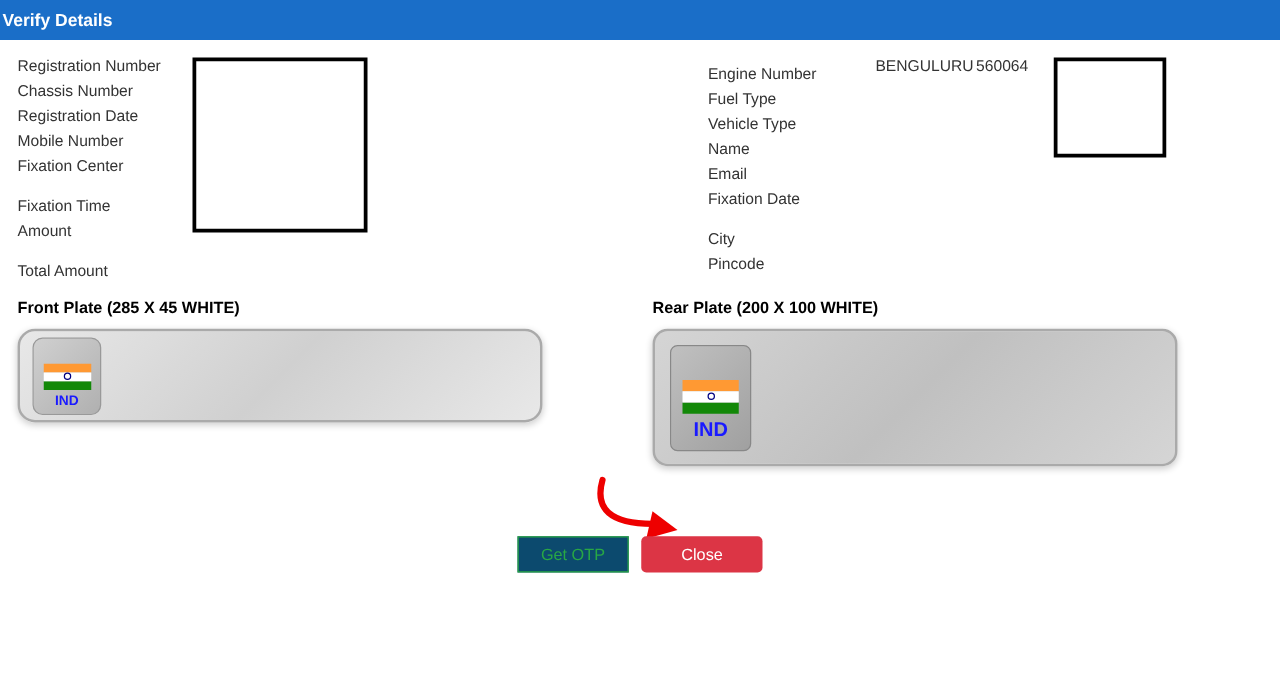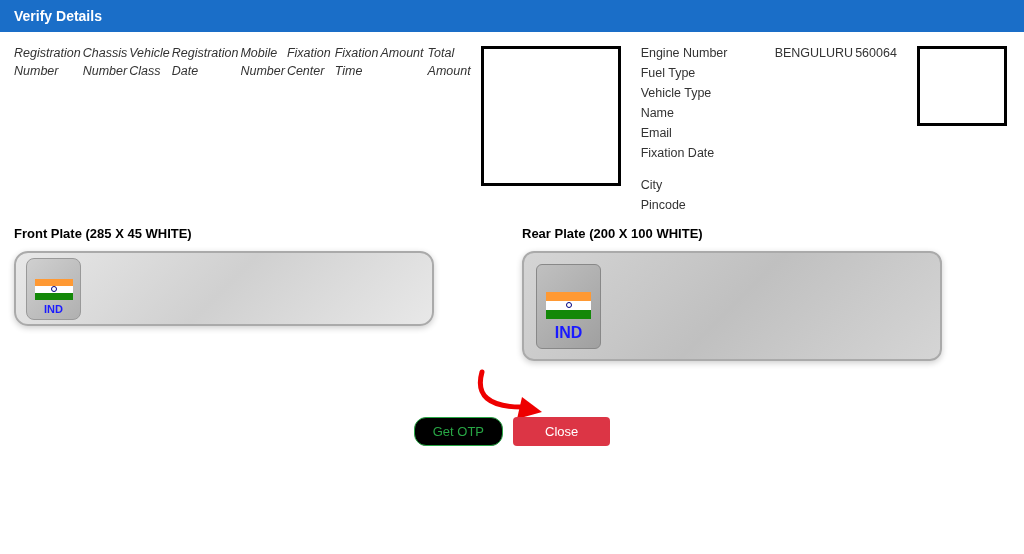--- a/index.html
+++ b/index.html
@@ -1,41 +1,40 @@
 <!DOCTYPE html>
 <html><head>
   <meta charset="utf-8">
   <style>
     * { box-sizing: border-box; margin: 0; padding: 0; }
     body { font-family: Arial, sans-serif; font-size: 13px; background: #fff; width: 1024px; height: 554px; overflow: hidden; }
 
     .header {
       background: #1a6ec8;
       color: white;
-      padding: 8px 14px;
+      padding: 8px 2px;
       font-size: 14px;
       font-weight: bold;
     }
 
     .content {
       padding: 12px 14px;
     }
 
     .details-grid {
       display: flex;
       gap: 20px;
       margin-bottom: 12px;
     }
 
     .labels-col {
       display: flex;
-      flex-direction: row;
+      flex-direction: column;
       gap: 2px;
       min-width: 130px;
-      font-style: italic;
     }
 
     .label-item {
       height: 18px;
       line-height: 18px;
       font-size: 12.5px;
       color: #333;
     }
 
     .value-item {
@@ -183,23 +182,23 @@
 
     .ind-text-rear {
       font-weight: bold;
       font-size: 16px;
       color: #1a1aff;
     }
 
     .btn-otp {
       padding: 6px 18px;
       border: 1.5px solid #28a745;
-      background: #000000;
+      background: #0c4a6e;
       color: #28a745;
-      border-radius: 12px;
+      border-radius: 0;
       font-size: 13px;
       cursor: pointer;
     }
 
     .btn-close {
       padding: 6px 32px;
       border: none;
       background: #dc3545;
       color: white;
       border-radius: 4px;
@@ -221,21 +220,20 @@
   <span>Verify Details</span>
 </div>
 
 <div class="content">
   <div class="details-grid">
 
     <div style="display:flex; gap:10px; flex:1.2;">
       <div class="labels-col">
         <div class="label-item">Registration Number</div>
         <div class="label-item">Chassis Number</div>
-        <div class="label-item">Vehicle Class</div>
         <div class="label-item">Registration Date</div>
         <div class="label-item">Mobile Number</div>
         <div class="label-item">Fixation Center</div>
         <div class="spacer"></div>
         <div class="label-item">Fixation Time</div>
         <div class="label-item">Amount</div>
         <div class="spacer"></div>
         <div class="label-item">Total Amount</div>
       </div>
       <div>

